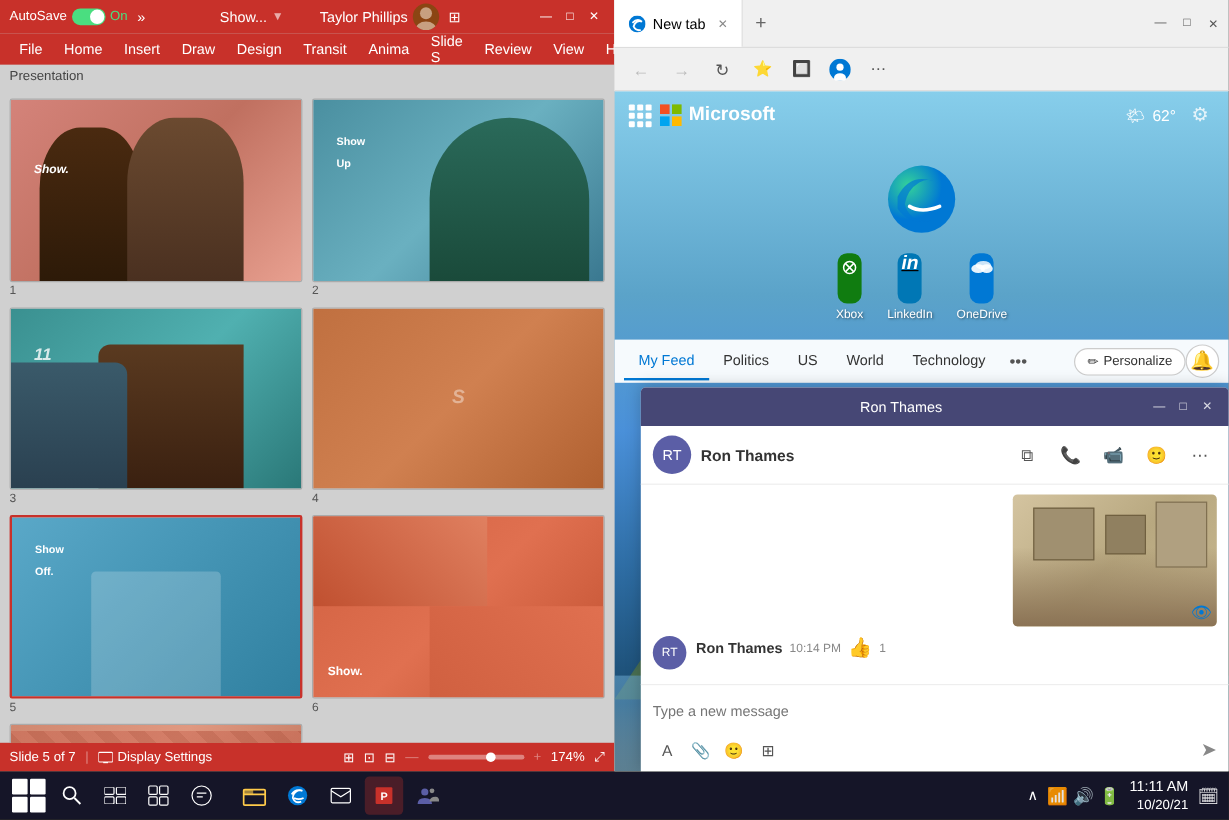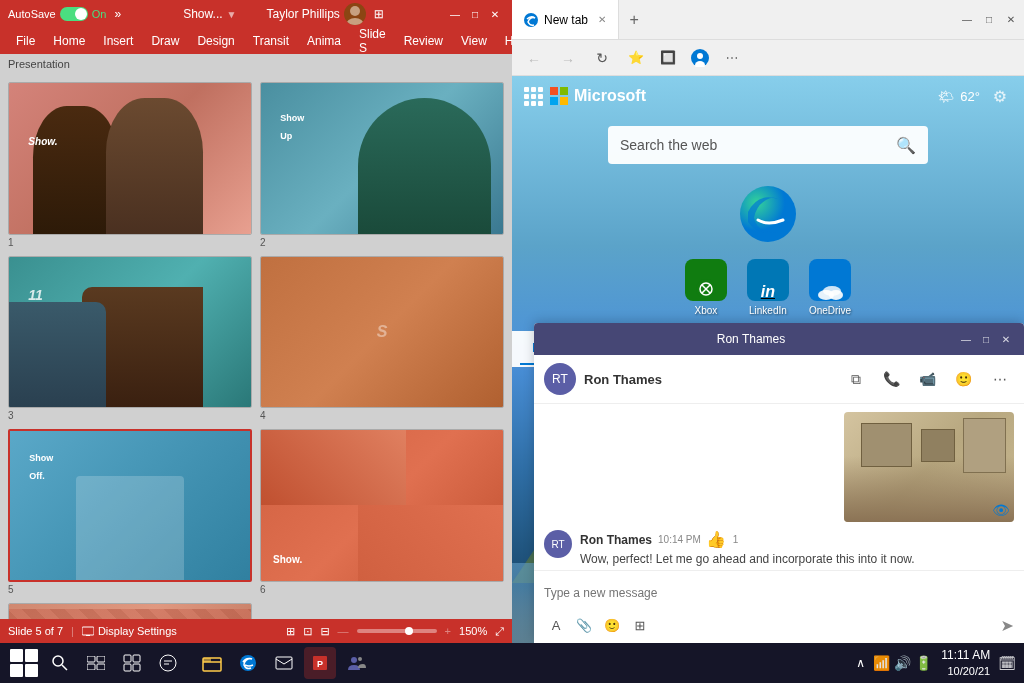--- a/index.html
+++ b/index.html
@@ -86,21 +86,21 @@
     .search-input-text { flex: 1; font-size: 14px; color: #555; }
     .search-icon-btn { color: #0078d4; font-size: 16px; }
 
     
     .edge-logo-center { position: relative; z-index: 2; display: flex; justify-content: center; margin-top: 20px; }
     .edge-logo { width: 60px; height: 60px; }
 
     
     .quick-links { position: relative; z-index: 2; display: flex; justify-content: center; gap: 20px; margin-top: 15px; }
     .quick-link { display: flex; flex-direction: column; align-items: center; gap: 4px; cursor: pointer; }
-    .quick-link-icon { width: 42px; height: 42px; border-radius: 8px; display: flex; align-items: flex-end; justify-content: center; font-size: 20px; text-decoration: underline; }
+    .quick-link-icon { width: 20px; height: 42px; border-radius: 8px; display: flex; align-items: flex-start; justify-content: center; font-size: 20px; text-decoration: underline; }
     .quick-link-label { color: white; font-size: 10px; text-shadow: 1px 1px 2px rgba(0,0,0,0.5); }
 
     
     .feed-tabs { position: relative; z-index: 2; background: rgba(255,255,255,0.95); display: flex; align-items: center; padding: 0 8px; height: 36px; margin-top: 15px; }
     .feed-tab { padding: 8px 12px; font-size: 12px; color: #333; cursor: pointer; border-bottom: 2px solid transparent; }
     .feed-tab.active { color: #0078d4; border-bottom-color: #0078d4; }
     .feed-tab-more { color: #555; padding: 8px 8px; cursor: pointer; font-size: 14px; }
     .personalize-btn { margin-left: auto; display: flex; align-items: center; gap: 4px; padding: 4px 10px; border: 1px solid #ccc; border-radius: 12px; font-size: 11px; color: #333; cursor: pointer; background: white; }
     .bell-btn { width: 28px; height: 28px; display: flex; align-items: center; justify-content: center; border: 1px solid #ccc; border-radius: 50%; cursor: pointer; background: white; }
 
@@ -298,21 +298,21 @@
         </div>
         <div class="status-right">
           <span style="cursor:pointer;">⊞</span>
           <span style="cursor:pointer;">⊡</span>
           <span style="cursor:pointer;">⊟</span>
           <span style="color:rgba(255,255,255,0.4);">—</span>
           <div class="zoom-slider">
             <div class="zoom-knob"></div>
           </div>
           <span style="color:rgba(255,255,255,0.4);">+</span>
-          <span>150%</span>
+          <span>174%</span>
           <span style="cursor:pointer;">⤢</span>
         </div>
       </div>
 
     </div>
 
     <div class="browser-area" style="position:relative;">
 
       <div class="browser-titlebar">
         <div class="browser-tab">
@@ -385,26 +385,20 @@
           </div>
           <div style="margin-left:auto;display:flex;align-items:center;gap:8px;">
             <div class="weather-widget">
               <span>🌤</span>
               <span>62°</span>
             </div>
             <div class="settings-btn">⚙</div>
           </div>
         </div>
 
-        <div class="search-container">
-          <div class="search-box">
-            <span class="search-input-text">Search the web</span>
-            <span class="search-icon-btn">🔍</span>
-          </div>
-        </div>
 
         <div class="edge-logo-center">
           <svg class="edge-logo" viewBox="0 0 60 60">
             <defs>
               <radialGradient id="eg1" cx="30%" cy="30%">
                 <stop offset="0%" stop-color="#34d399"></stop>
                 <stop offset="100%" stop-color="#0078d4"></stop>
               </radialGradient>
             </defs>
             <circle cx="30" cy="30" r="28" fill="url(#eg1)"></circle>
@@ -496,21 +490,20 @@
           </div>
           <div class="message-row">
             <div class="msg-avatar">RT</div>
             <div class="msg-content">
               <div class="msg-header">
                 <span class="msg-sender">Ron Thames</span>
                 <span class="msg-time">10:14 PM</span>
                 <span>👍</span>
                 <span style="font-size:10px;color:#888;">1</span>
               </div>
-              <div class="msg-text">Wow, perfect! Let me go ahead and incorporate this into it now.</div>
             </div>
           </div>
         </div>
 
         <div class="teams-input-area">
           <input class="teams-input" type="text" placeholder="Type a new message" style="">
           <div class="teams-toolbar">
             <div class="teams-tool-btn">A</div>
             <div class="teams-tool-btn">📎</div>
             <div class="teams-tool-btn">🙂</div>

